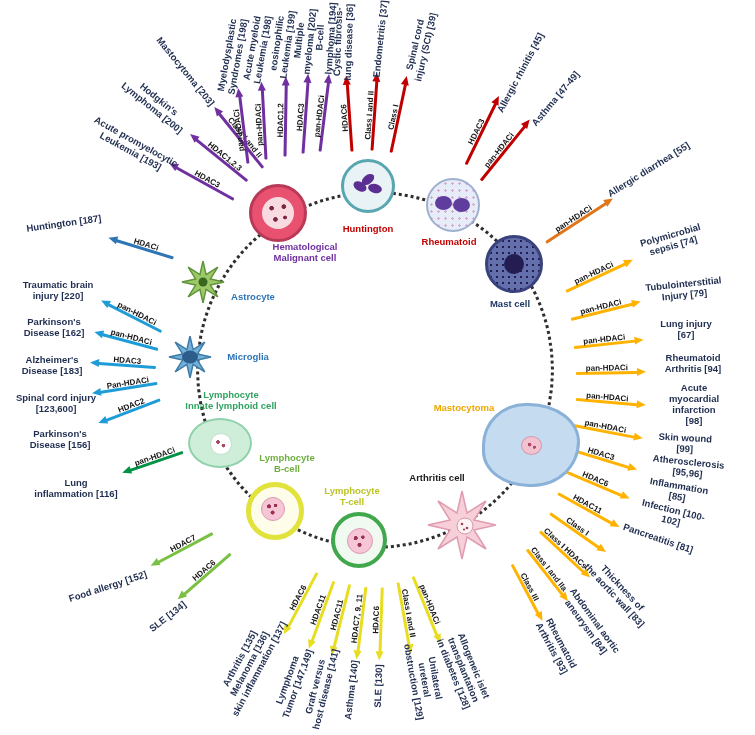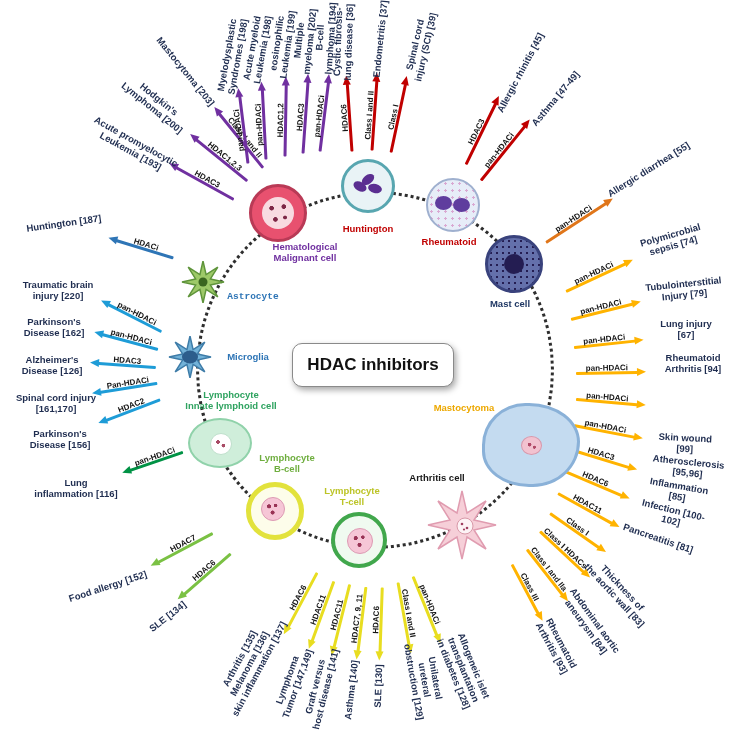--- a/index.html
+++ b/index.html
@@ -70,21 +70,20 @@
     background:radial-gradient(circle at 35% 40%,#a84c66 1.6px,transparent 2.1px),
                radial-gradient(circle at 62% 58%,#a84c66 1.6px,transparent 2.1px),#fff}
 </style>
 </head>
 <body>
 
 <div id="fig">
 
   <div id="ring"></div>
 
-  <div id="center-box">HDAC inhibitors</div>
 
   <div class="cell c-hema">
     <div class="nuc"></div>
   </div>
   <div class="cell c-neut">
     <div class="lobe l1"></div>
     <div class="lobe l2"></div>
     <div class="lobe l3"></div>
   </div>
   <div class="cell c-eos">
@@ -135,21 +134,21 @@
   <div class="cell-label" style="left: 510px; top: 304px; color: rgb(32, 56, 100);">Mast cell</div>
   <div class="cell-label" style="left: 464px; top: 408px; color: rgb(237, 168, 0);">Mastocytoma</div>
   <div class="cell-label" style="left: 437px; top: 478px; color: rgb(26, 26, 26);">Arthritis cell</div>
   <div class="cell-label" style="left: 352px; top: 496px; color: rgb(188, 196, 39);">Lymphocyte
 T-cell</div>
   <div class="cell-label" style="left: 287px; top: 463px; color: rgb(111, 174, 63);">Lymphocyte
 B-cell</div>
   <div class="cell-label" style="left: 231px; top: 400px; color: rgb(47, 163, 96);">Lymphocyte
 Innate lymphoid cell</div>
   <div class="cell-label" style="left: 248px; top: 357px; color: rgb(46, 117, 182);">Microglia</div>
-  <div class="cell-label" style="left: 253px; top: 297px; color: rgb(46, 117, 182); font-family: Liberation Mono, monospace;">Astrocyte</div>
+  <div class="cell-label" style="left: 253px; top: 297px; color: rgb(46, 117, 182);">Astrocyte</div>
 
 <div class="spoke" style="left: 176px; top: 166px; width: 66px; transform: rotate(29deg);">
       <div class="shaft" style="background: rgb(112, 48, 160);"></div>
       <div class="ahead left" style="border-right-color: rgb(112, 48, 160);"></div>
       <span class="alabel">HDAC3</span>
     </div>
     <div class="disease" style="left: 133px; top: 147px; transform: translate(-50%, -50%) rotate(29deg);">Acute promyelocytic
 Leukemia [193]</div>
     <div class="spoke" style="left: 196px; top: 138px; width: 66px; transform: rotate(39deg);">
       <div class="shaft" style="background: rgb(112, 48, 160);"></div>
@@ -262,20 +261,22 @@
       <div class="ahead right" style="border-left-color: rgb(255, 179, 0);"></div>
       <span class="alabel">pan-HDACi</span>
     </div>
     <div class="disease" style="left: 693px; top: 364px; transform: translate(-50%, -50%) rotate(0deg);">Rheumatoid
 Arthritis [94]</div>
     <div class="spoke" style="left: 576px; top: 398px; width: 62px; transform: rotate(5deg);">
       <div class="shaft" style="background: rgb(255, 179, 0);"></div>
       <div class="ahead right" style="border-left-color: rgb(255, 179, 0);"></div>
       <span class="alabel">pan-HDACi</span>
     </div>
+    <div class="disease" style="left: 694px; top: 405px; transform: translate(-50%, -50%) rotate(0deg);">Acute myocardial
+infarction [98]</div>
     <div class="spoke" style="left: 574px; top: 424px; width: 62px; transform: rotate(11deg);">
       <div class="shaft" style="background: rgb(255, 179, 0);"></div>
       <div class="ahead right" style="border-left-color: rgb(255, 179, 0);"></div>
       <span class="alabel">pan-HDACi</span>
     </div>
     <div class="disease" style="left: 685px; top: 444px; transform: translate(-50%, -50%) rotate(3deg);">Skin wound [99]</div>
     <div class="spoke" style="left: 570px; top: 448px; width: 62px; transform: rotate(17deg);">
       <div class="shaft" style="background: rgb(255, 179, 0);"></div>
       <div class="ahead right" style="border-left-color: rgb(255, 179, 0);"></div>
       <span class="alabel">HDAC3</span>
@@ -333,28 +334,28 @@
       <span class="alabel">pan-HDACi</span>
     </div>
     <div class="disease" style="left: 54px; top: 328px; transform: translate(-50%, -50%) rotate(0deg);">Parkinson's
 Disease [162]</div>
     <div class="spoke" style="left: 98px; top: 362px; width: 58px; transform: rotate(4deg);">
       <div class="shaft" style="background: rgb(30, 156, 215);"></div>
       <div class="ahead left" style="border-right-color: rgb(30, 156, 215);"></div>
       <span class="alabel">HDAC3</span>
     </div>
     <div class="disease" style="left: 52px; top: 366px; transform: translate(-50%, -50%) rotate(0deg);">Alzheimer's
-Disease [126]</div>
+Disease [183]</div>
     <div class="spoke" style="left: 100px; top: 391px; width: 58px; transform: rotate(-9deg);">
       <div class="shaft" style="background: rgb(30, 156, 215);"></div>
       <div class="ahead left" style="border-right-color: rgb(30, 156, 215);"></div>
       <span class="alabel">Pan-HDACi</span>
     </div>
     <div class="disease" style="left: 56px; top: 404px; transform: translate(-50%, -50%) rotate(0deg);">Spinal cord injury
-[161,170]</div>
+[123,600]</div>
     <div class="spoke" style="left: 106px; top: 419px; width: 58px; transform: rotate(-21deg);">
       <div class="shaft" style="background: rgb(30, 156, 215);"></div>
       <div class="ahead left" style="border-right-color: rgb(30, 156, 215);"></div>
       <span class="alabel">HDAC2</span>
     </div>
     <div class="disease" style="left: 60px; top: 440px; transform: translate(-50%, -50%) rotate(0deg);">Parkinson's
 Disease [156]</div>
     <div class="spoke" style="left: 116px; top: 239px; width: 60px; transform: rotate(17deg);">
       <div class="shaft" style="background: rgb(46, 117, 182);"></div>
       <div class="ahead left" style="border-right-color: rgb(46, 117, 182);"></div>

